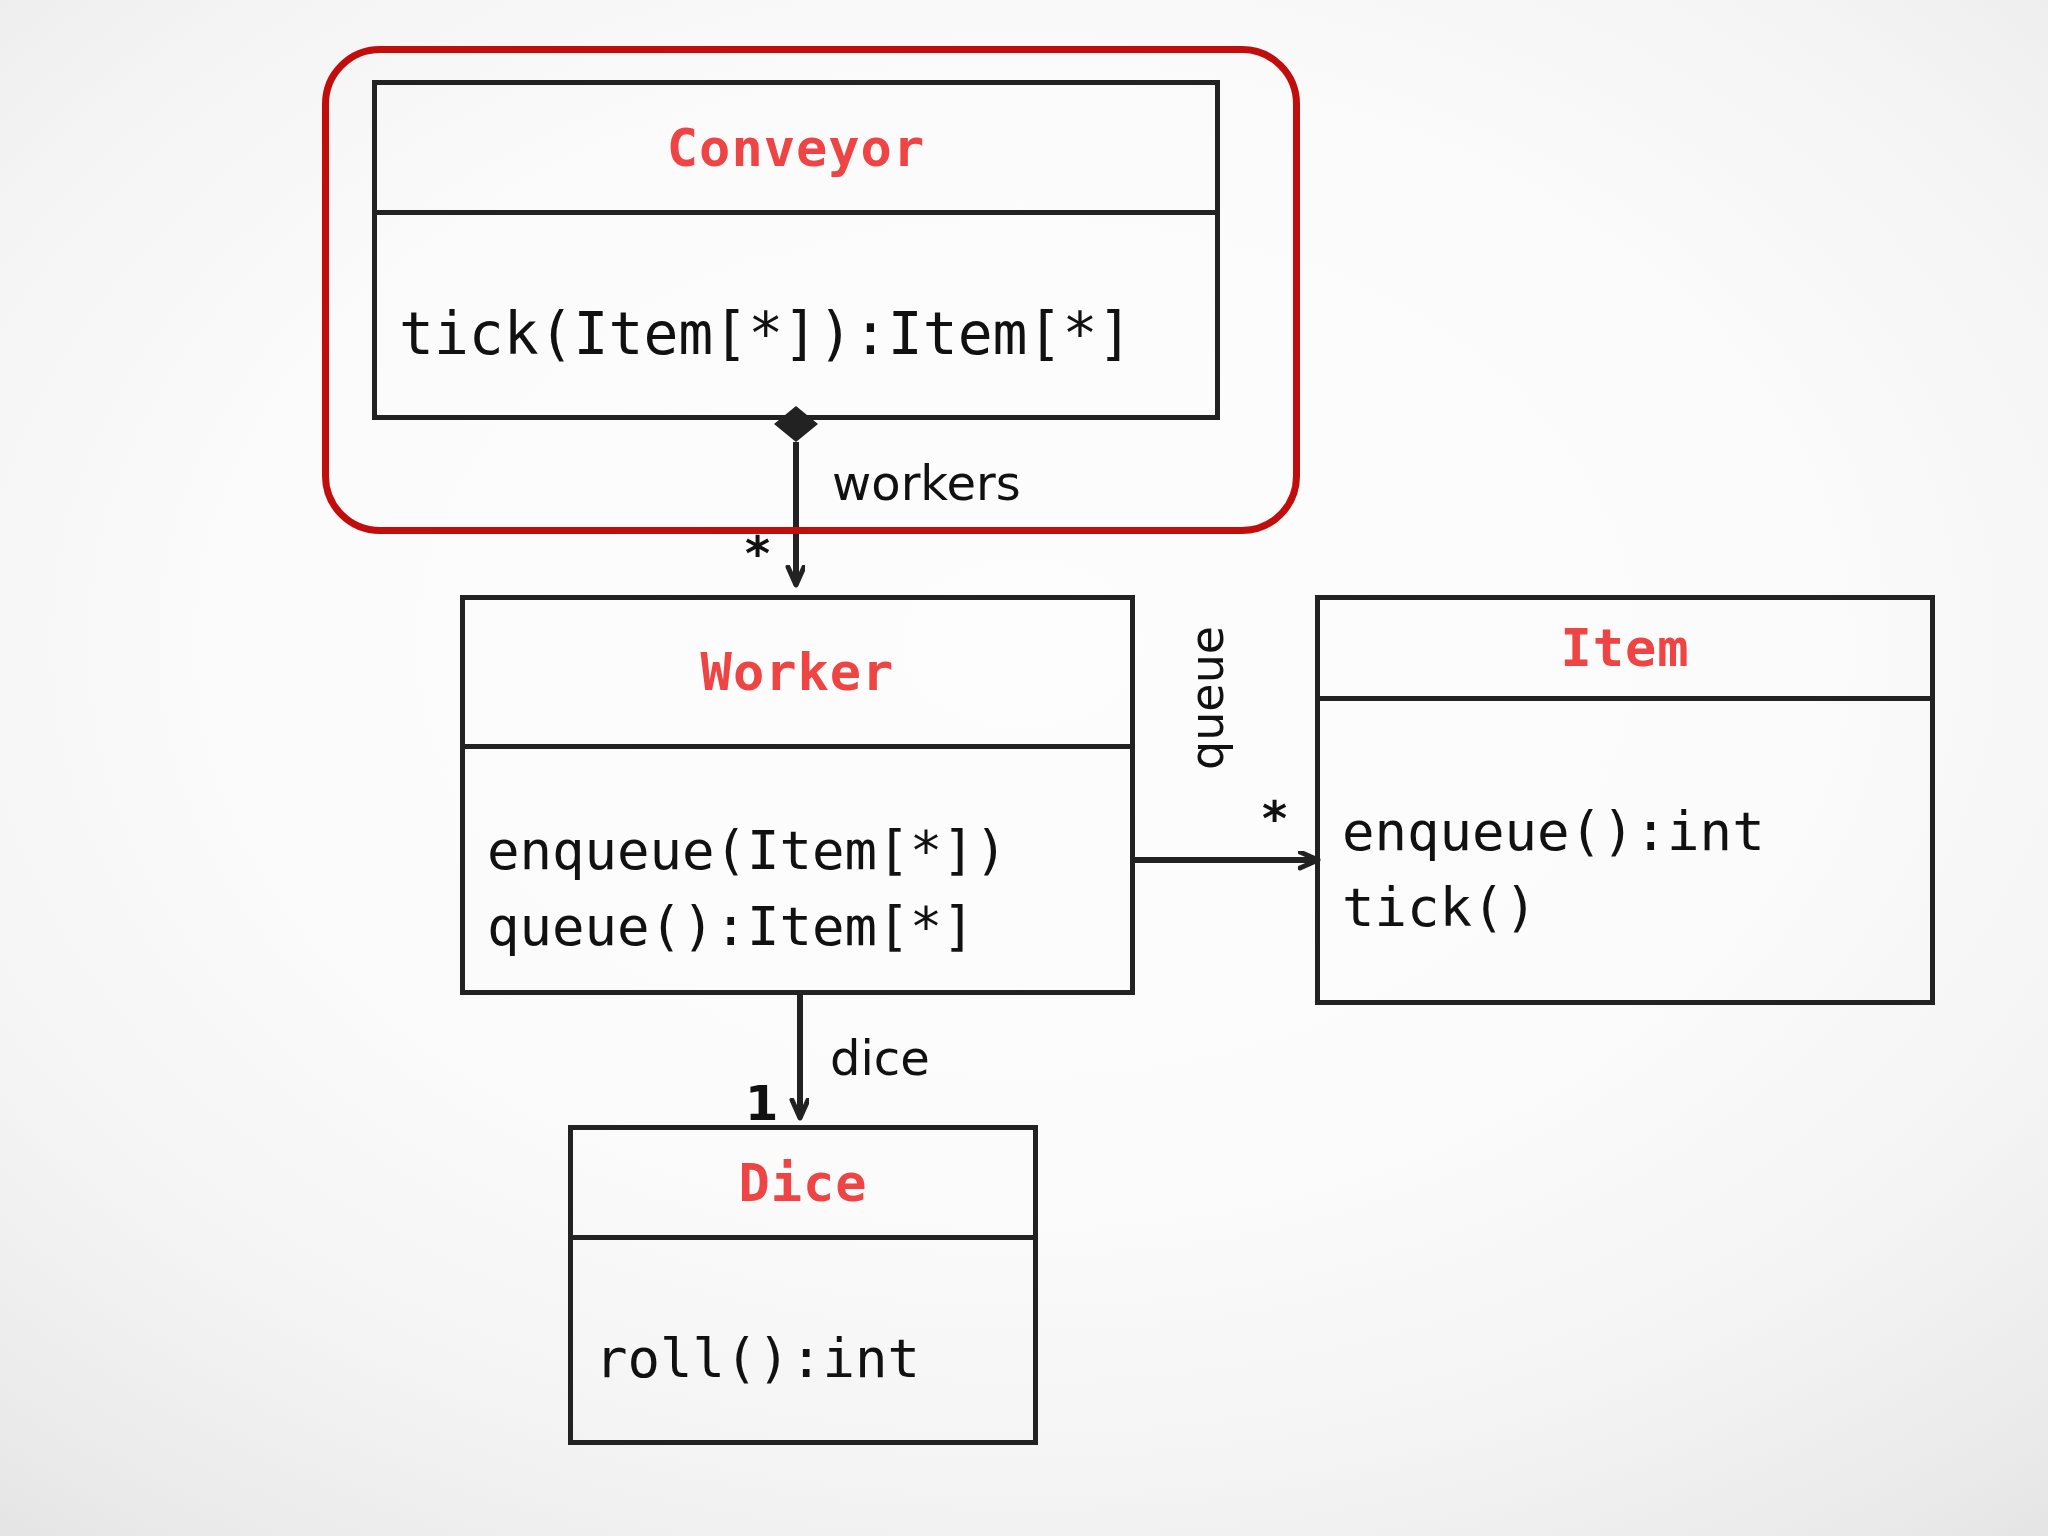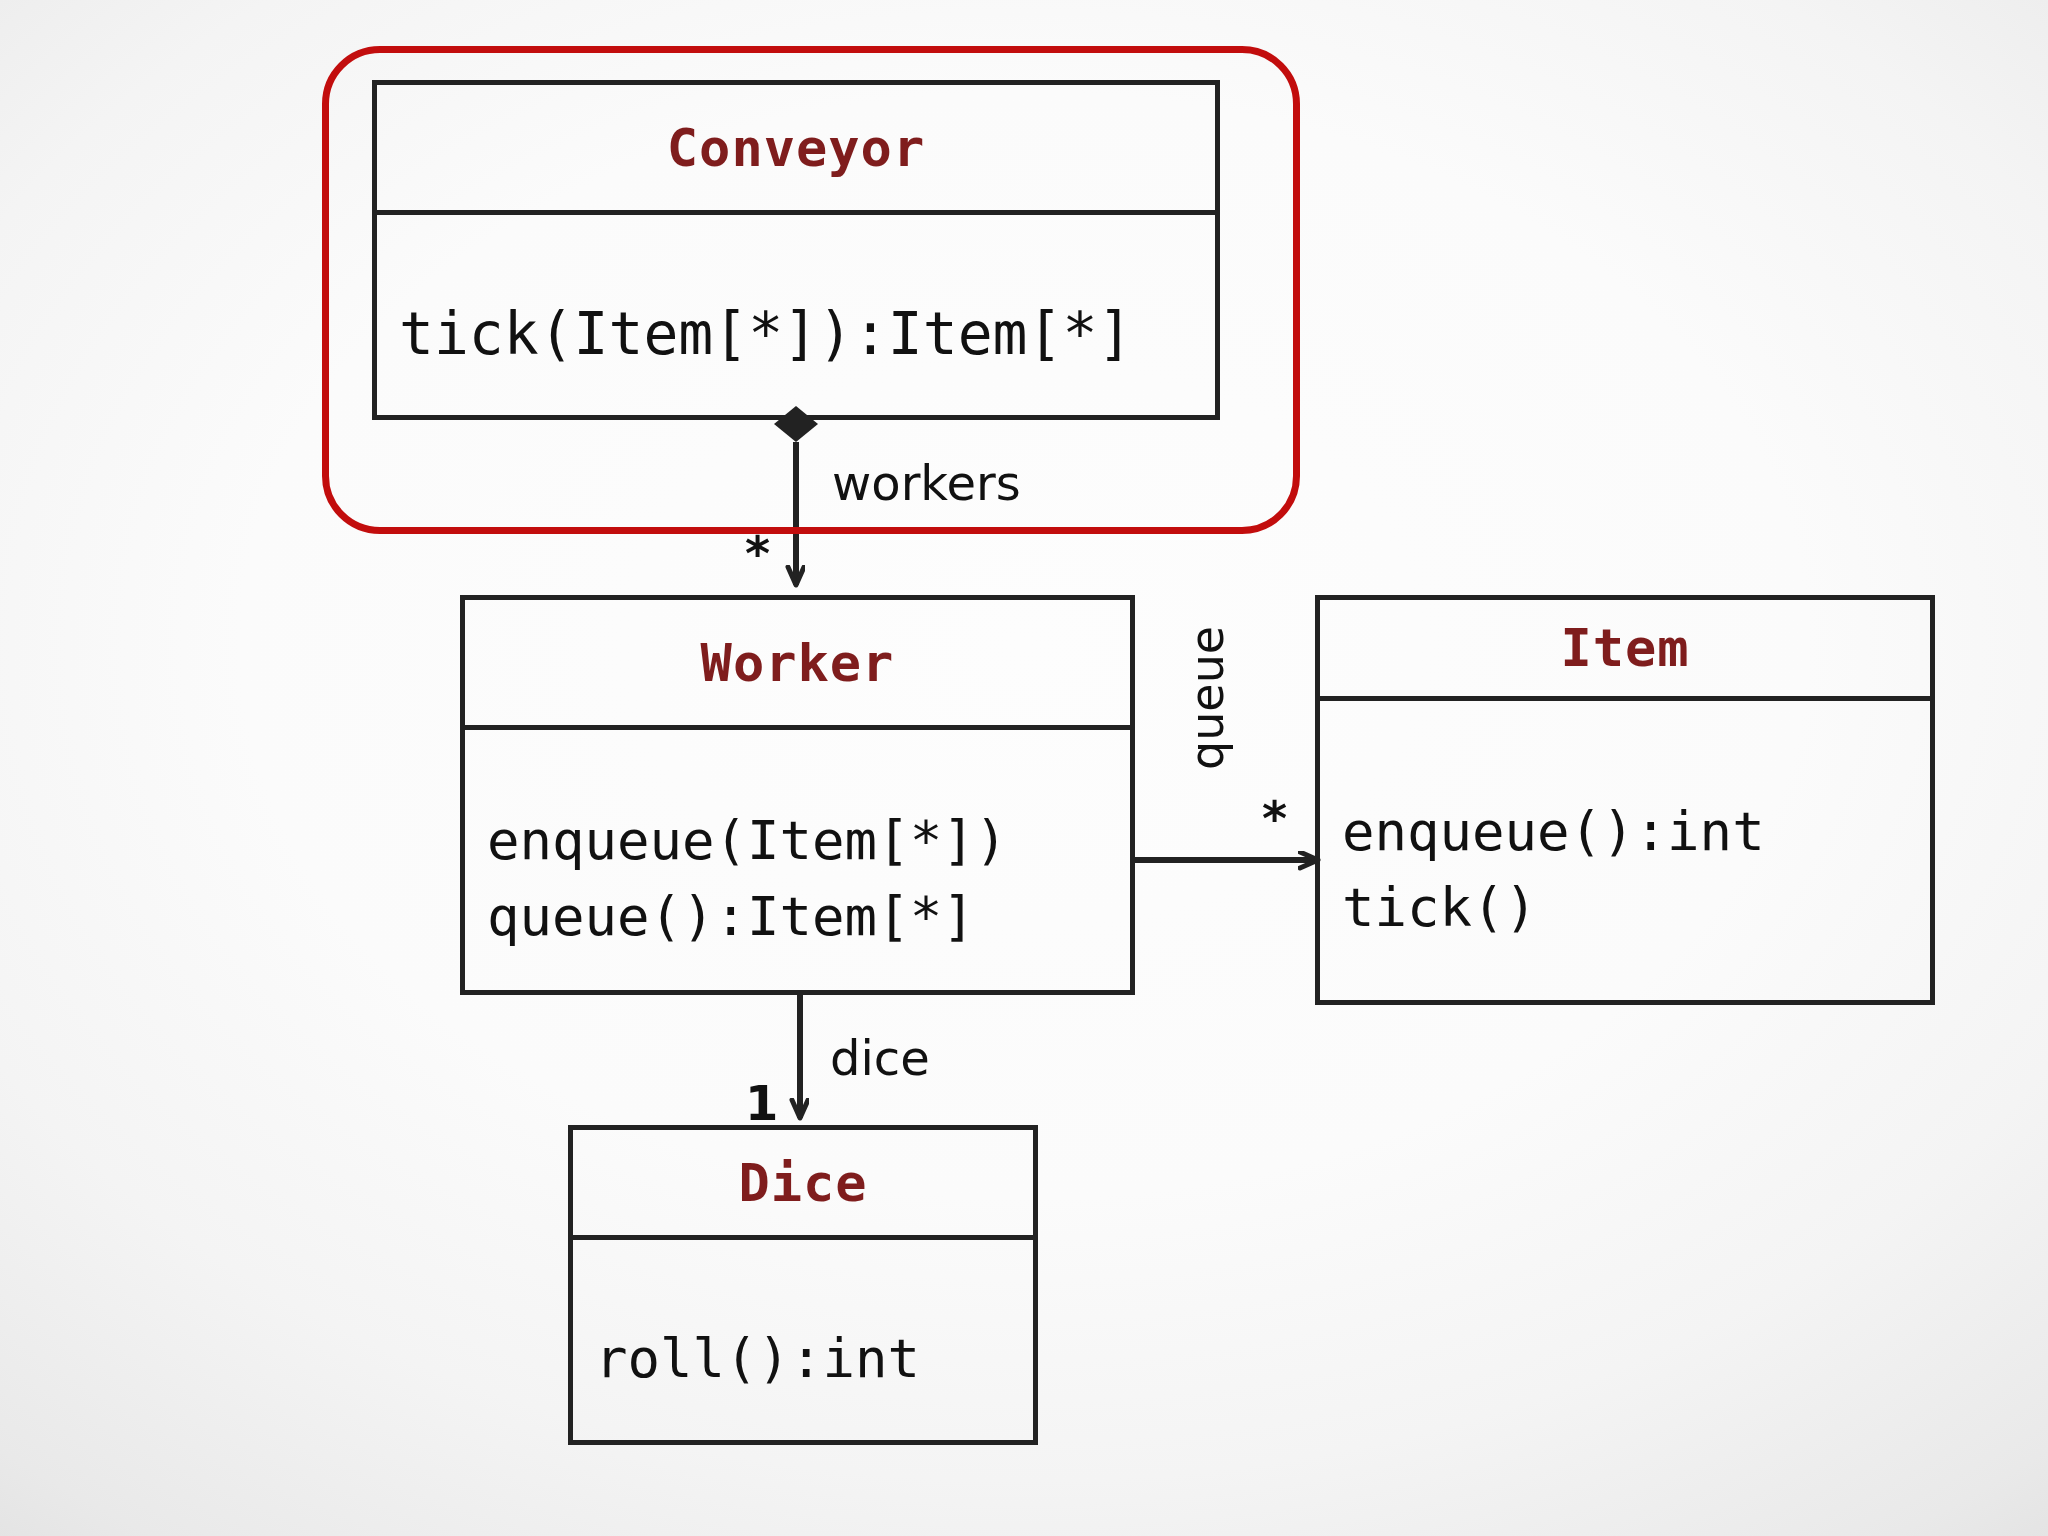--- a/index.html
+++ b/index.html
@@ -26,21 +26,21 @@
     background: transparent;
     border: 5px solid #222222;
     box-sizing: border-box;
     display: flex;
     flex-direction: column;
   }
   .uml-title {
     text-align: center;
     font-family: "DejaVu Sans Mono", monospace;
     font-weight: bold;
-    color: #7f1d1d;
+    color: #ef4444;
     display: flex;
     align-items: center;
     justify-content: center;
   }
   .uml-divider {
     height: 5px;
     background: #222222;
     flex: none;
   }
   .uml-members {
@@ -58,21 +58,21 @@
     white-space: pre;
   }
 
   
   #box-conveyor { left: 372px; top: 80px; width: 848px; height: 340px; }
   #box-conveyor .uml-title   { height: 125px; font-size: 52px; letter-spacing: 1px; }
   #box-conveyor .uml-members { font-size: 0; }
   #box-conveyor .uml-member  { font-size: 58px; line-height: 78px; }
 
   #box-worker { left: 460px; top: 595px; width: 675px; height: 400px; }
-  #box-worker .uml-title   { height: 125px; font-size: 52px; letter-spacing: 1px; }
+  #box-worker .uml-title   { height: 144px; font-size: 52px; letter-spacing: 1px; }
   #box-worker .uml-member  { font-size: 54px; line-height: 76px; }
 
   #box-item { left: 1315px; top: 595px; width: 620px; height: 410px; }
   #box-item .uml-title   { height: 96px; font-size: 52px; letter-spacing: 1px; }
   #box-item .uml-member  { font-size: 54px; line-height: 76px; }
 
   #box-dice { left: 568px; top: 1125px; width: 470px; height: 320px; }
   #box-dice .uml-title   { height: 105px; font-size: 52px; letter-spacing: 1px; }
   #box-dice .uml-member  { font-size: 54px; line-height: 76px; }
 

